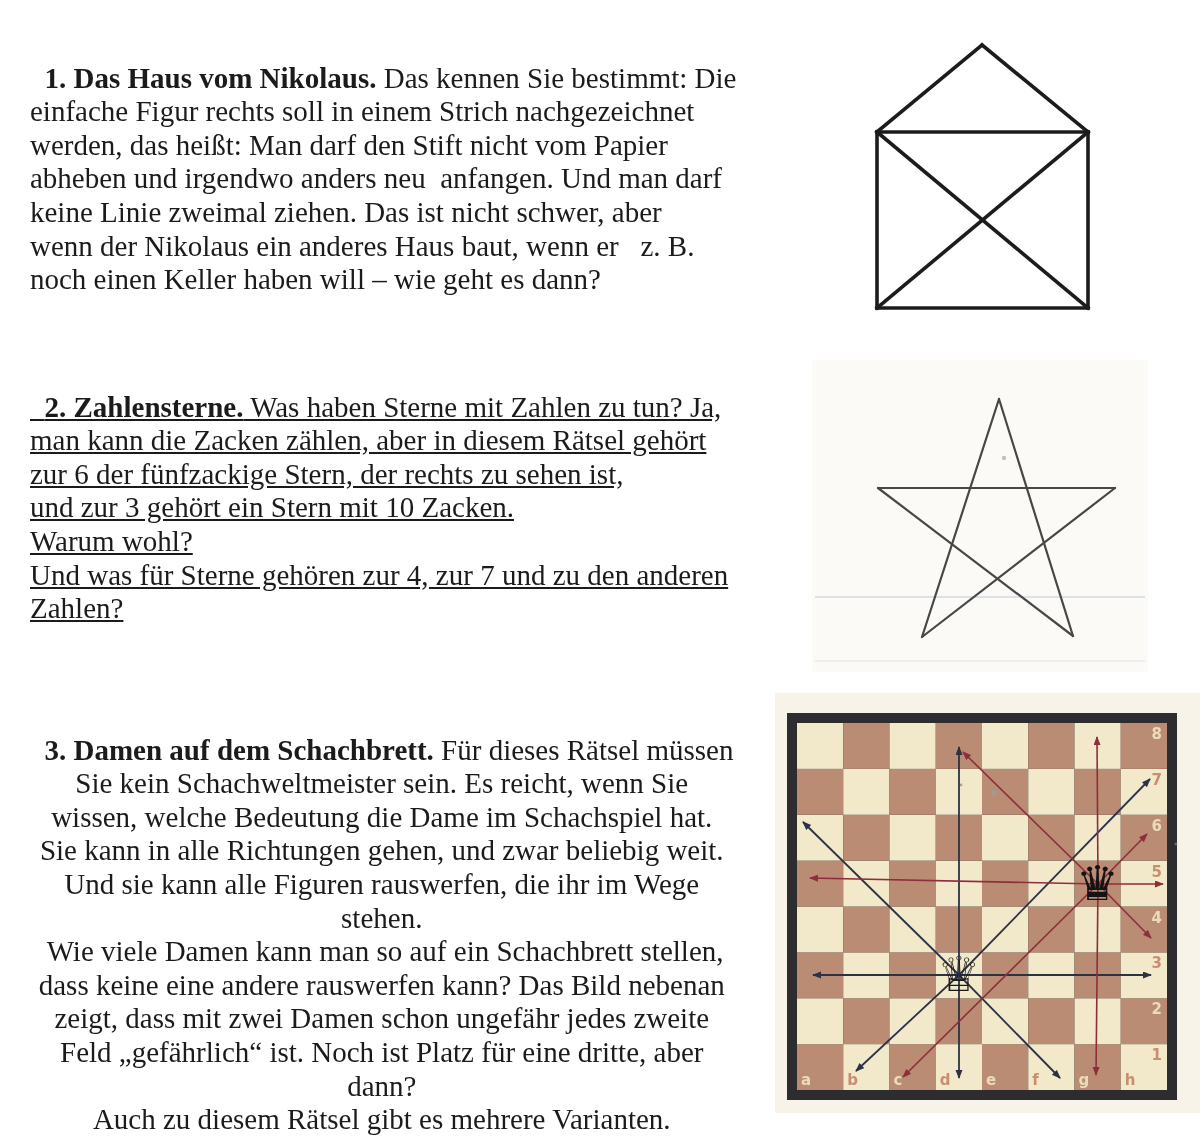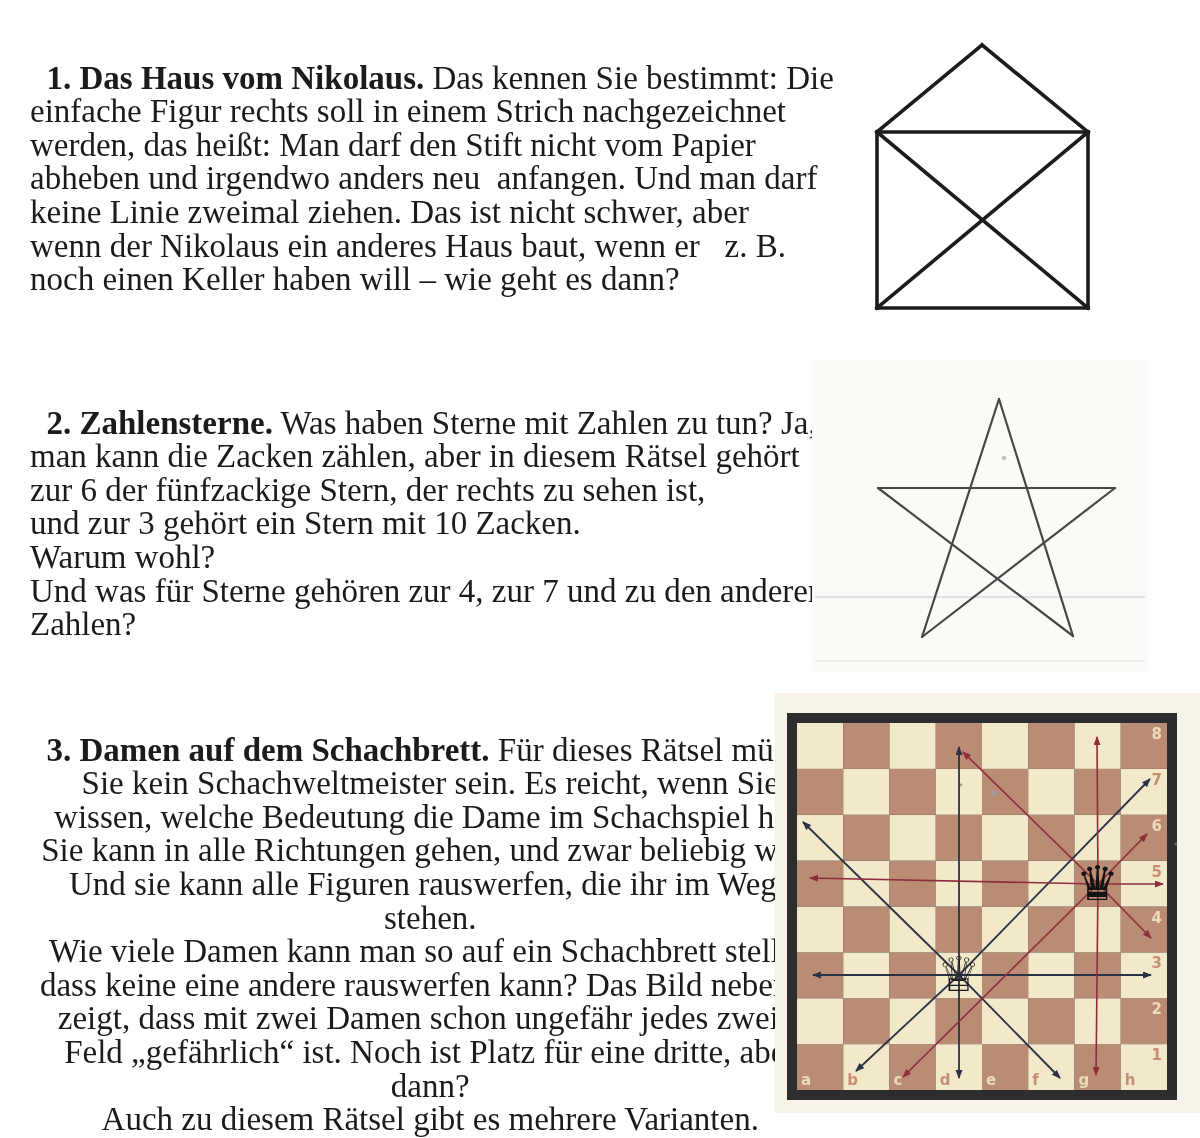--- a/index.html
+++ b/index.html
@@ -7,21 +7,21 @@
     width:1200px; height:1138px;
     background:#ffffff;
     position:relative;
     font-family:"Liberation Serif", serif;
     overflow:hidden;
   }
   .puzzle {
     position:absolute;
     left:30px;
     white-space:pre;
-    font-size:33px;
+    font-size:29px;
     line-height:33.6px;
     color:#1b1b1b;
   }
   .puzzle b { font-weight:bold; }
   svg.fig { position:absolute; display:block; }
   #house-svg { left:855px; top:25px;  width:250px; height:300px; }
   #star-svg  { left:812px; top:360px; width:336px; height:312px; }
   #chess-svg { left:775px; top:693px; width:425px; height:420px; }
   .coord-label {
     font-family:"DejaVu Sans", sans-serif;
@@ -39,21 +39,21 @@
 <section class="puzzle" style="top:28px;">
   <b>1. Das Haus vom Nikolaus.</b><span> Das kennen Sie bestimmt: Die
 einfache Figur rechts soll in einem Strich nachgezeichnet
 werden, das heißt: Man darf den Stift nicht vom Papier
 abheben und irgendwo anders neu  anfangen. Und man darf
 keine Linie zweimal ziehen. Das ist nicht schwer, aber
 wenn der Nikolaus ein anderes Haus baut, wenn er   z. B.
 noch einen Keller haben will – wie geht es dann?</span>
 </section>
 
-<section class="puzzle" style="top:373px;">
+<section class="puzzle" style="top:357px;text-decoration:underline;">
   <b>2. Zahlensterne.</b><span> Was haben Sterne mit Zahlen zu tun? Ja,
 man kann die Zacken zählen, aber in diesem Rätsel gehört
 zur 6 der fünfzackige Stern, der rechts zu sehen ist,
 und zur 3 gehört ein Stern mit 10 Zacken.
 Warum wohl?
 Und was für Sterne gehören zur 4, zur 7 und zu den anderen
 Zahlen?</span>
 </section>
 
 <section class="puzzle" style="top:700px;text-align:center;">

